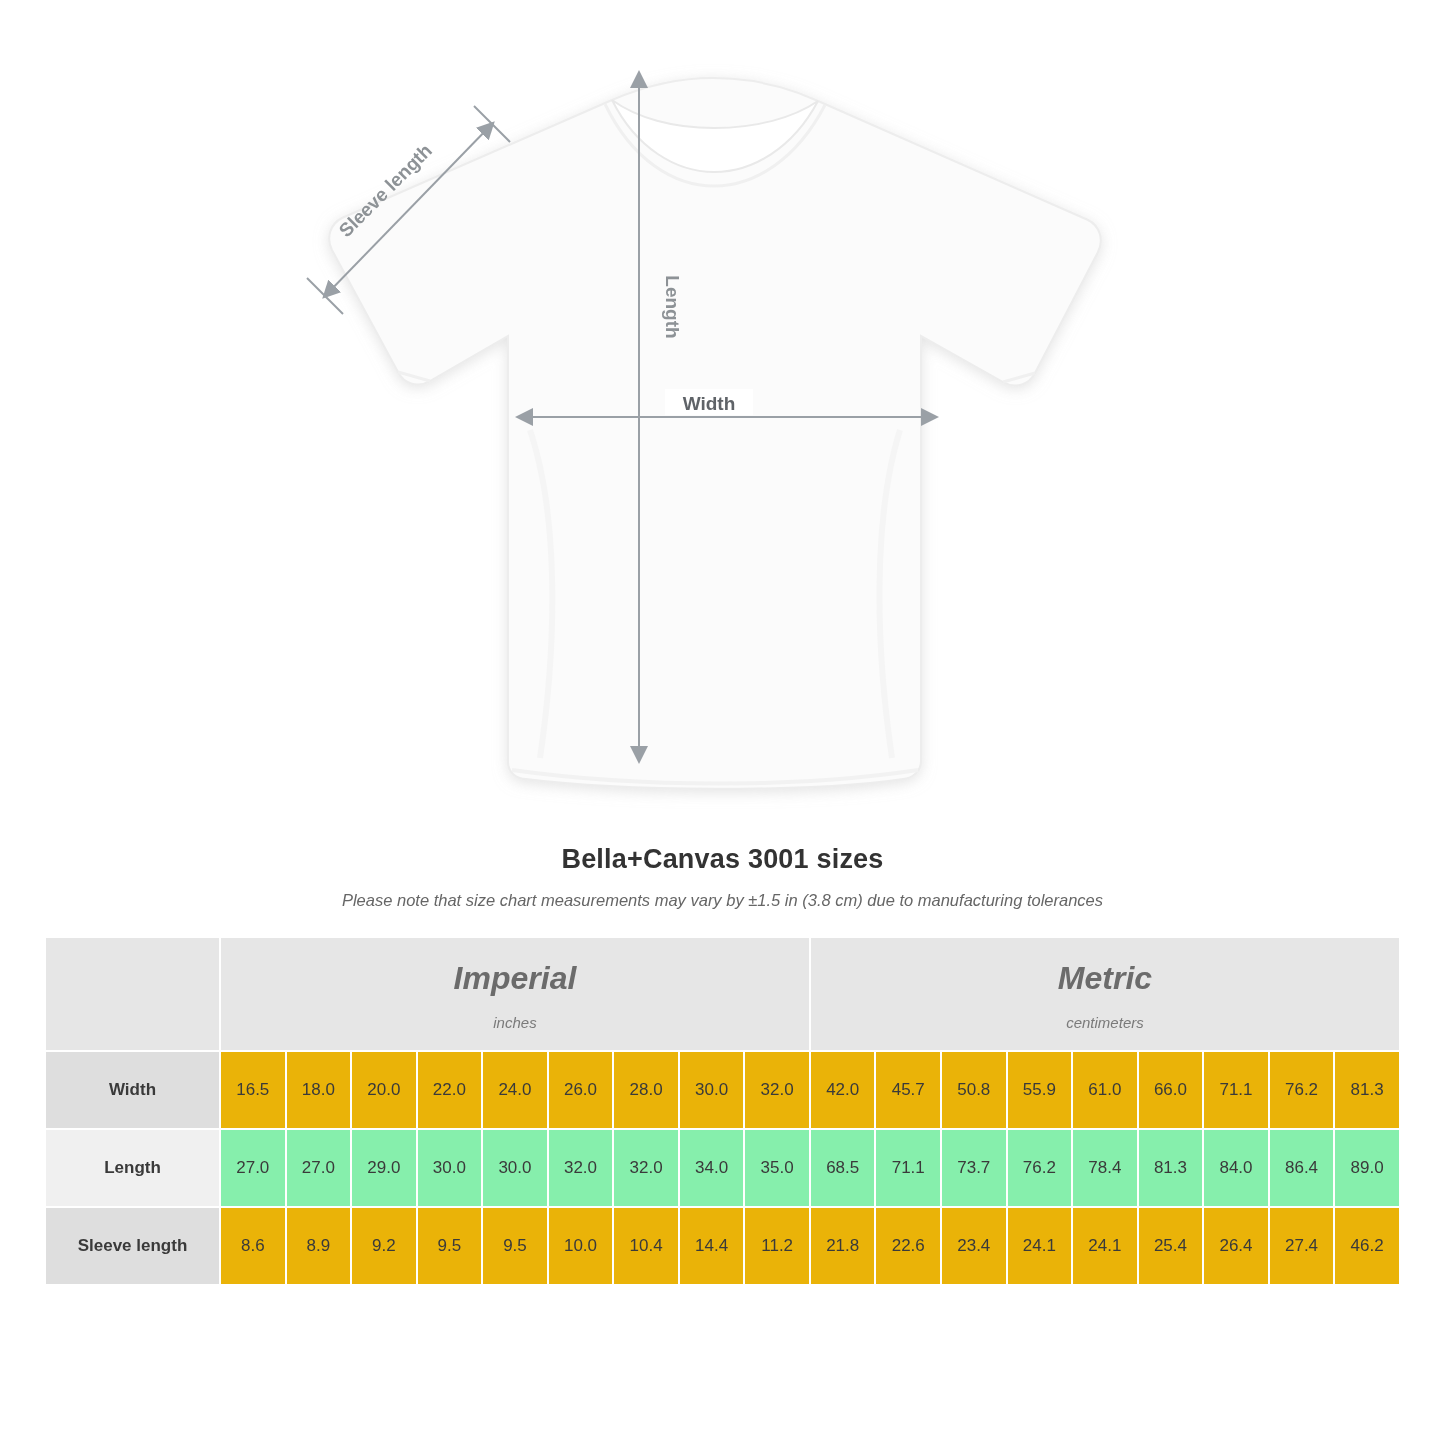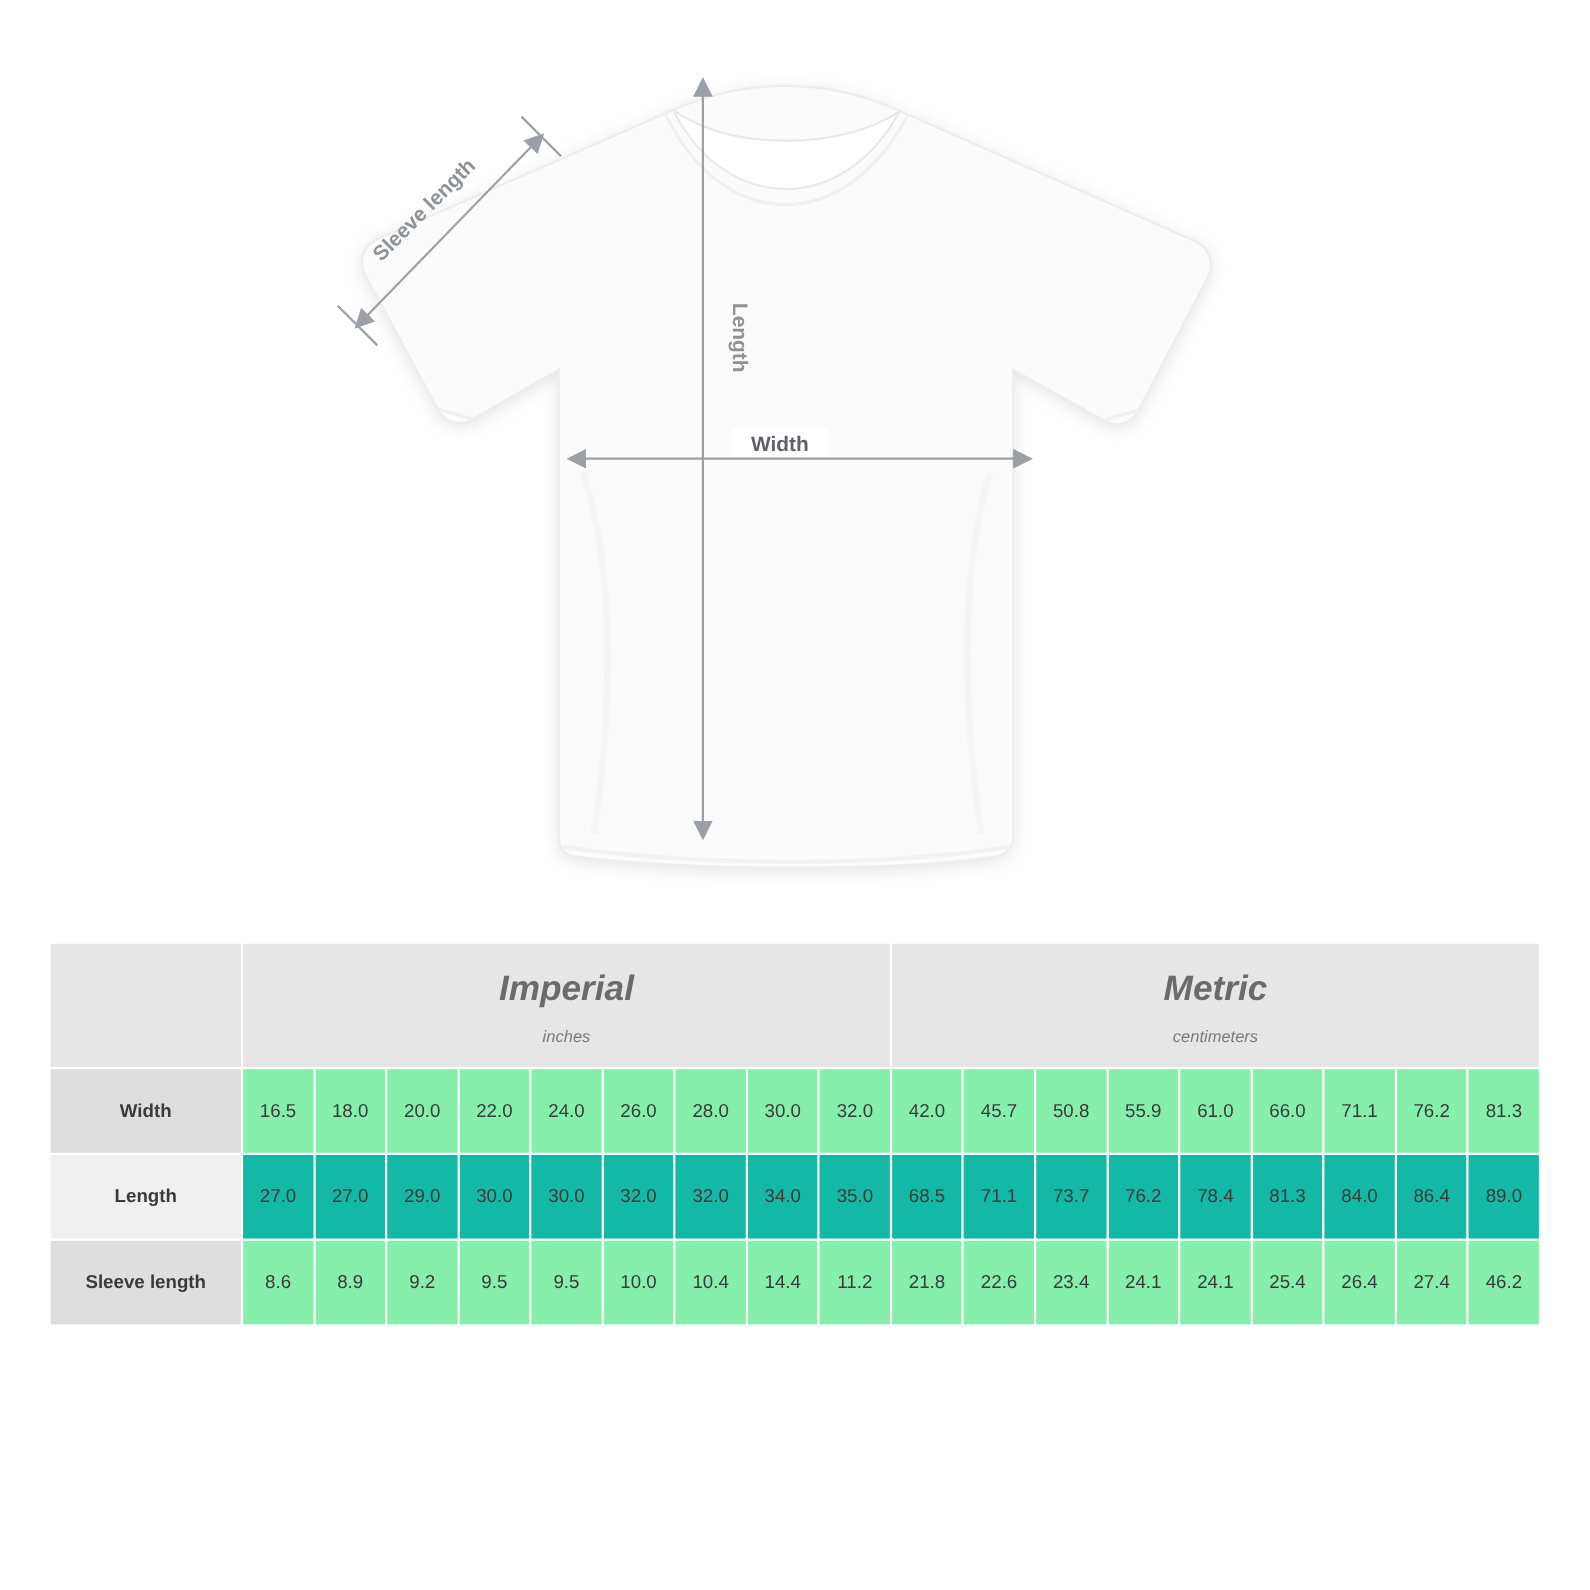--- a/index.html
+++ b/index.html
@@ -92,22 +92,22 @@
     font-weight: bold;
     color: #3a3a3a;
     background: #e6e6e6 !important;
     font-size: 17px;
   }
   .size-head {
     font-weight: bold;
     background: #ffffff !important;
     font-size: 17px;
   }
-  .row-odd td.val { background: #86efac; }
-  .row-even td.val { background: #14b8a6; }
+  .row-odd td.val { background: #eab308; }
+  .row-even td.val { background: #86efac; }
   td.label-odd { background: #dedede !important; }
   td.label-even { background: #f0f0f0 !important; }
   .col-size-label { width: 175px; }
 </style>
 </head>
 <body>
 
 <div class="page">
 
   <div class="illustration">
@@ -171,20 +171,24 @@
 
       <text x="666" y="307" transform="rotate(90 666 307)" text-anchor="middle" font-family="Liberation Sans, sans-serif" font-size="19" font-weight="bold" fill="#8d9296">Length</text>
 
       <g>
         <rect x="665" y="389" width="88" height="26" fill="#ffffff"></rect>
         <text x="709" y="410" text-anchor="middle" font-family="Liberation Sans, sans-serif" font-size="19" font-weight="bold" fill="#5f6368">Width</text>
       </g>
     </svg>
   </div>
 
+  <div class="title-block">
+    <div class="chart-title">Bella+Canvas 3001 sizes</div>
+    <div class="chart-note">Please note that size chart measurements may vary by ±1.5 in (3.8 cm) due to manufacturing tolerances</div>
+  </div>
 
   <div class="table-wrap">
     <table class="size-table">
       <colgroup>
         <col class="col-size-label">
       </colgroup>
       <tbody>
         <tr>
           <td class="corner-cell unit-head"></td>
           <td class="unit-head" colspan="9">

